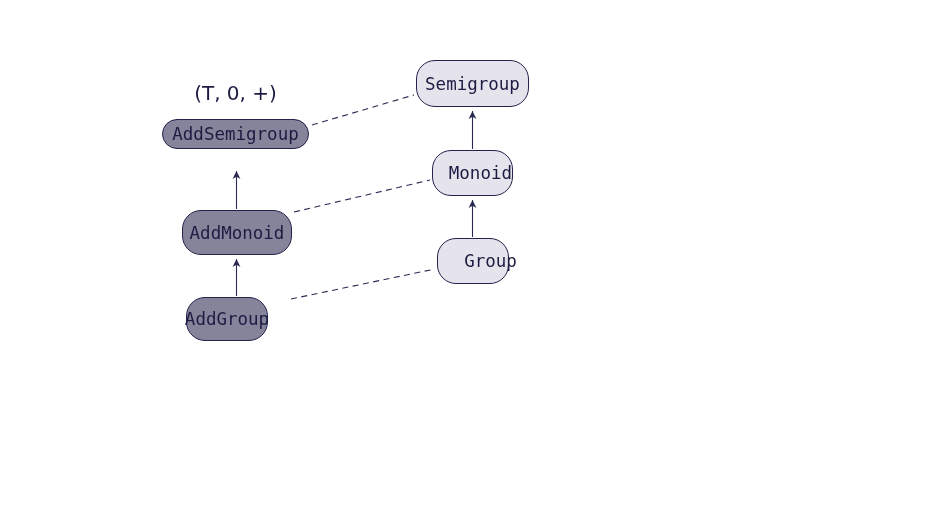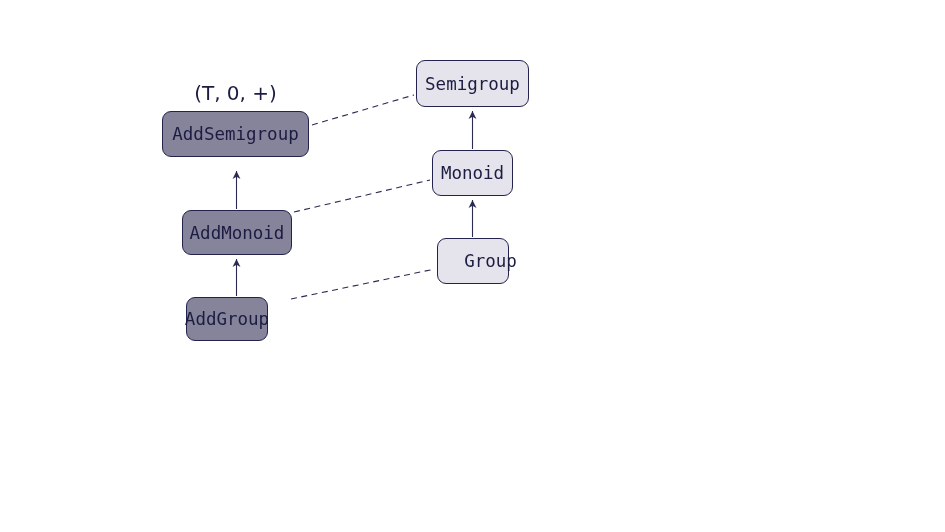--- a/index.html
+++ b/index.html
@@ -44,35 +44,35 @@
   }
   .arrowhead {
     fill: var(--edge);
   }
   .node {
     position: absolute;
     display: flex;
     align-items: center;
     justify-content: center;
     border: 1.5px solid var(--border);
-    border-radius: 9px;
+    border-radius: 19px;
     box-sizing: border-box;
     font-size: 17.5px;
     letter-spacing: 0;
     color: var(--text);
     white-space: nowrap;
   }
   .node.dark { background: var(--dark-fill); }
   .node.light { background: var(--light-fill); }
 
-  #node-addsemigroup { left: 162px; top: 79px;  width: 147px; height: 46px; }
+  #node-addsemigroup { left: 162px; top: 87px;  width: 147px; height: 30px; }
   #node-addmonoid    { left: 182px; top: 178px; width: 110px; height: 45px; text-align: center; }
   #node-addgroup     { left: 186px; top: 265px; width: 82px; height: 44px; }
   #node-semigroup    { left: 416px; top: 28px;  width: 113px; height: 47px; }
-  #node-monoid       { left: 432px; top: 118px; width: 81px;  height: 46px; }
+  #node-monoid       { left: 432px; top: 118px; width: 81px;  height: 46px; justify-content: flex-end; }
   #node-group        { left: 437px; top: 206px; width: 72px;  height: 46px; padding-left: 35px; }
 
   .tuple-label {
     position: absolute;
     left: 162px;
     top: 49px;
     width: 147px;
     text-align: center;
     font-family: "DejaVu Sans", sans-serif;
     font-size: 20px;

